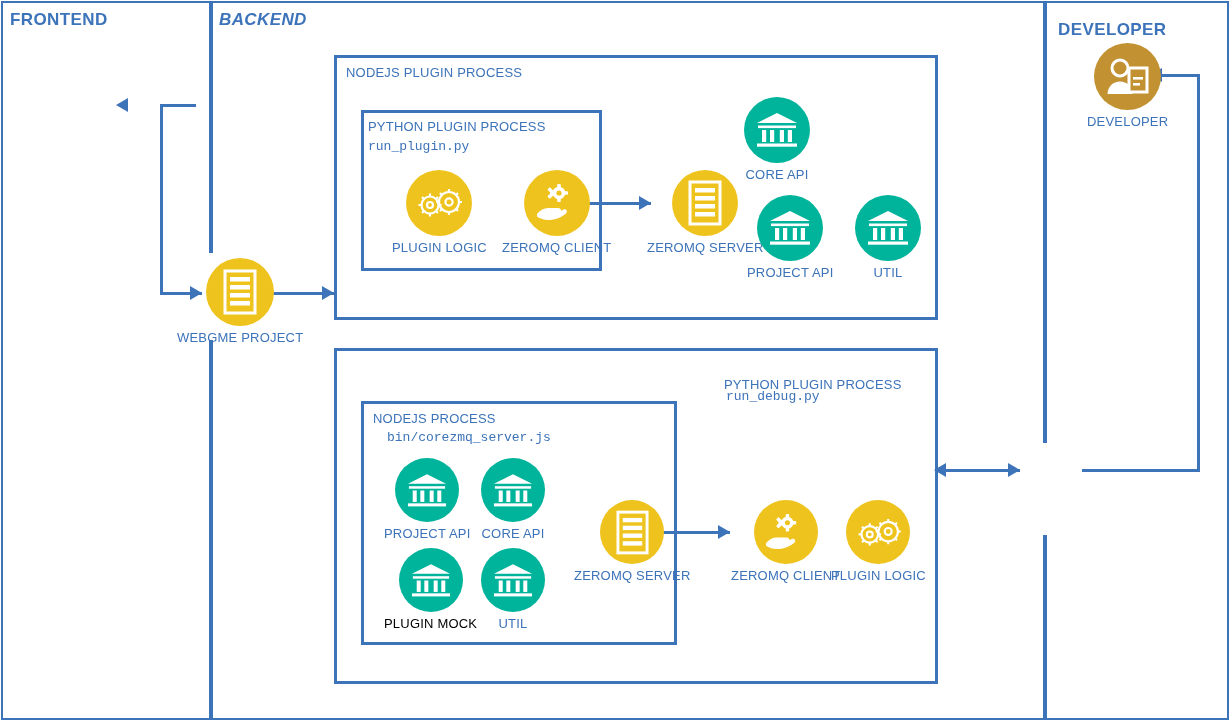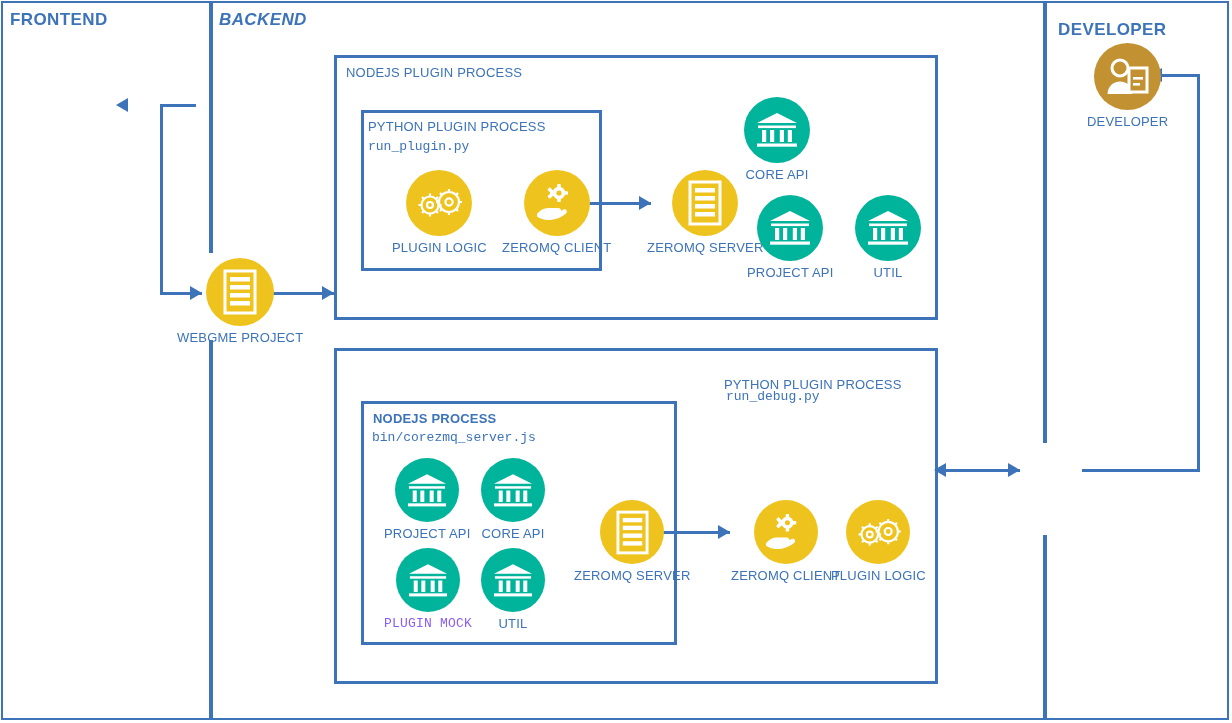--- a/index.html
+++ b/index.html
@@ -21,21 +21,21 @@
   .box{position:absolute;box-sizing:border-box;border:3px solid #3C73B9;background:transparent;}
   .box-label{position:absolute;color:#3C73B9;font-size:13px;white-space:nowrap;letter-spacing:.2px;}
   .box-sub{position:absolute;color:#3C73B9;font-size:13px;white-space:nowrap;
            font-family:"Liberation Mono", monospace;}
 
   
   .node{position:absolute;display:flex;flex-direction:column;align-items:center;}
   .disc{border-radius:50%;display:flex;align-items:center;justify-content:center;}
   .node-label{margin-top:5px;color:#3C73B9;font-size:13px;white-space:nowrap;
               letter-spacing:.2px;text-align:right;line-height:1.1;}
-  .node-label.alert{color:#8b5cf6;font-family:Liberation Mono, monospace;}
+  .node-label.alert{color:#000000;}
 
   
   .ln{position:absolute;background:#3C73B9;}
   .lnh{height:3px;}
   .lnv{width:3px;}
   .arw{position:absolute;width:0;height:0;}
   .arw-l{border-top:7px solid transparent;border-bottom:7px solid transparent;
          border-right:12px solid #3C73B9;}
   .arw-r{border-top:7px solid transparent;border-bottom:7px solid transparent;
          border-left:12px solid #3C73B9;}
@@ -62,22 +62,22 @@
 
   <div class="box" style="left:361px;top:110px;width:241px;height:161px;"></div>
   <div class="box-label" style="left:368px;top:119px;">PYTHON PLUGIN PROCESS</div>
   <div class="box-sub" style="left:368px;top:139px;">run_plugin.py</div>
 
   <div class="box" style="left:334px;top:348px;width:604px;height:336px;"></div>
   <div class="box-label" style="left:724px;top:377px;">PYTHON PLUGIN PROCESS</div>
   <div class="box-sub" style="left:726px;top:389px;">run_debug.py</div>
 
   <div class="box" style="left:361px;top:401px;width:316px;height:244px;"></div>
-  <div class="box-label" style="left:373px;top:411px;font-weight:bold;">NODEJS PROCESS</div>
-  <div class="box-sub" style="left:372px;top:430px;">bin/corezmq_server.js</div>
+  <div class="box-label" style="left:373px;top:411px;">NODEJS PROCESS</div>
+  <div class="box-sub" style="left:387px;top:430px;">bin/corezmq_server.js</div>
 
   <div class="ln lnh" style="left:160px;top:292px;width:42px;"></div>
   <div class="ln lnv" style="left:160px;top:104px;height:190px;"></div>
   <div class="ln lnh" style="left:160px;top:104px;width:36px;"></div>
   <div class="arw arw-l" style="left:116px;top:98px;"></div>
   <div class="arw arw-r" style="left:190px;top:286px;"></div>
 
   <div class="ln lnh" style="left:248px;top:292px;width:86px;"></div>
   <div class="arw arw-l" style="left:242px;top:286px;"></div>
   <div class="arw arw-r" style="left:322px;top:286px;"></div>

